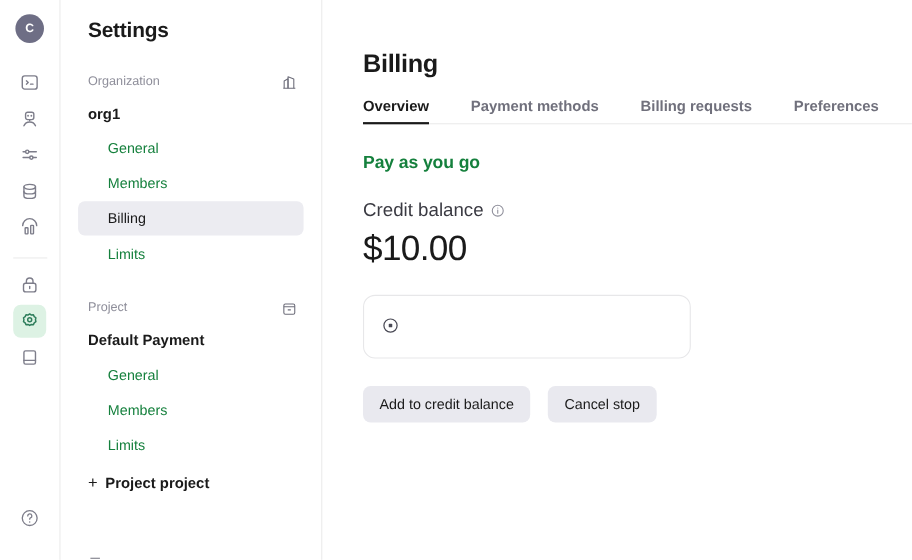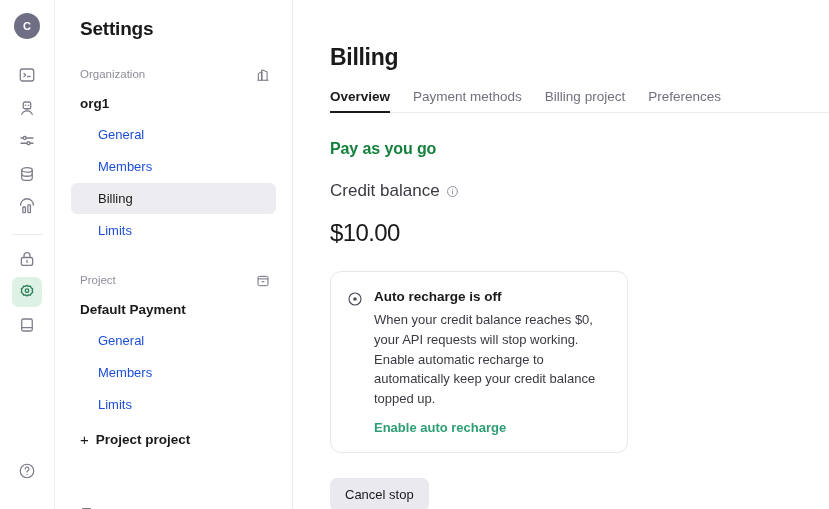--- a/index.html
+++ b/index.html
@@ -61,21 +61,21 @@
     margin-top: 28px;
     height: 18px;
   }
   .nav-section-label { font-size: 11.5px; color: #8e8e9a; }
   .nav-section-icon { color: #6d6d7a; display: flex; }
   .nav-entity {
     font-size: 13.5px; font-weight: 700; color: #1a1a1a;
     padding: 10px 9px 8px 9px;
   }
   .nav-item {
-    font-size: 13px; color: #1d4ed8;
+    font-size: 13px; color: #15803d;
     padding: 8px 9px 8px 27px;
     border-radius: 6px;
     margin-bottom: 1px;
     white-space: nowrap;
   }
   .nav-item.selected {
     background: #ececf1; color: #1a1a1a; font-weight: 400;
   }
   .nav-create {
     display: flex; align-items: center; gap: 7px;
@@ -92,49 +92,50 @@
   .main {
     flex: 1 1 auto; height: 509px;
     padding: 44px 0 0 37px;
     overflow: hidden;
   }
   .page-title {
     font-size: 23px; font-weight: 700; color: #1a1a1a;
     letter-spacing: -0.3px;
   }
   .tabs {
-    display: flex; gap: 23px;
+    display: flex; gap: 38px;
     margin-top: 18px;
     border-bottom: 1px solid #ececec;
     width: 500px;
   }
   .tab {
     font-size: 13.5px; color: #70707c;
     padding-bottom: 8px;
     position: relative;
     white-space: nowrap;
+    font-weight: bold;
   }
   .tab.active { color: #1a1a1a; font-weight: 700; }
   .tab.active::after {
     content: ""; position: absolute; left: 0; right: 0; bottom: -1px;
     height: 2px; background: #1a1a1a;
   }
   .section-head {
     font-size: 16px; font-weight: 700; color: #15803d;
     margin-top: 27px; letter-spacing: -0.1px;
   }
   .balance-label {
     display: flex; align-items: center; gap: 6px;
     font-size: 17px; color: #3a3a42;
     margin-top: 23px;
   }
   .info-icon { color: #8e8e9a; display: flex; }
   .balance-amount {
-    font-size: 24px; font-weight: 400; color: #1a1a1a;
-    margin-top: 18px; letter-spacing: -0.6px;
+    font-size: 32px; font-weight: 400; color: #1a1a1a;
+    margin-top: 6px; letter-spacing: -0.6px;
   }
 
   .card {
     width: 298px;
     margin-top: 24px;
     border: 1px solid #e7e7e9;
     border-radius: 11px;
     padding: 17px 18px 16px 16px;
     display: flex; gap: 11px;
     background: #ffffff;
@@ -302,21 +303,21 @@
     </div>
   </div>
 
   <div class="main">
 
     <div class="page-title">Billing</div>
 
     <div class="tabs">
       <div class="tab active">Overview</div>
       <div class="tab">Payment methods</div>
-      <div class="tab">Billing project</div>
+      <div class="tab">Billing requests</div>
       <div class="tab">Preferences</div>
     </div>
 
     <div class="section-head">Pay as you go</div>
 
     <div class="balance-label">
       <span>Credit balance</span>
       <span class="info-icon">
         <svg width="13" height="13" viewBox="0 0 24 24" fill="none" stroke="currentColor" stroke-width="1.8" stroke-linecap="round">
           <circle cx="12" cy="12" r="9.2"></circle>
@@ -328,25 +329,21 @@
 
     <div class="balance-amount">$10.00</div>
 
     <div class="card">
       <span class="card-icon">
         <svg width="16" height="16" viewBox="0 0 24 24" fill="none" stroke="currentColor" stroke-width="1.7">
           <circle cx="12" cy="12" r="9"></circle>
             <rect x="9.6" y="9.6" width="4.8" height="4.8" rx="1" fill="currentColor" stroke="none"></rect>
         </svg>
       </span>
-      <div>
-        <div class="card-title">Auto recharge is off</div>
-        <div class="card-text">When your credit balance reaches $0, your API requests will stop working. Enable automatic recharge to automatically keep your credit balance topped up.</div>
-        <a class="card-link" href="#">Enable auto recharge</a>
-      </div>
     </div>
 
     <div class="btn-row">
+      <button class="btn">Add to credit balance</button>
       <button class="btn">Cancel stop</button>
     </div>
 
   </div>
 </div>
 
 </body></html>

